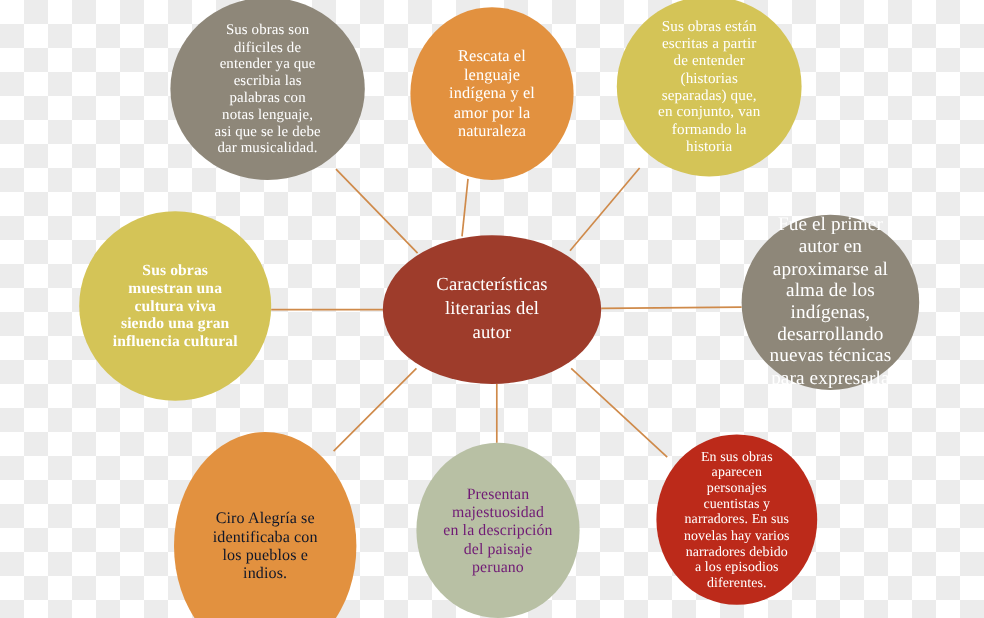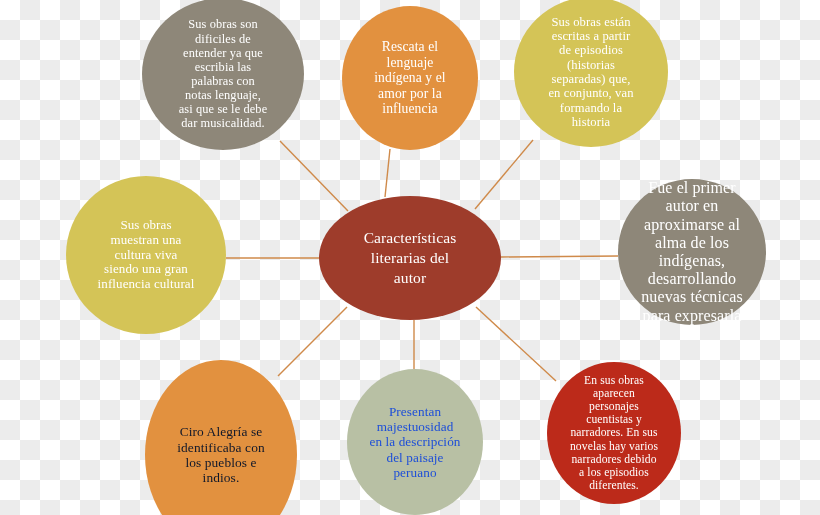--- a/index.html
+++ b/index.html
@@ -94,26 +94,26 @@
 palabras con
 notas lenguaje,
 asi que se le debe
 dar musicalidad.</span>
       </div>
       <div class="node leaf" style="left: 342px; top: 6px; width: 136px; height: 144px; background: rgb(226, 145, 63); color: rgb(255, 255, 255); font-size: 13.6px;">
         <span class="txt">Rescata el
 lenguaje
 indígena y el
 amor por la
-influencia</span>
+naturaleza</span>
       </div>
       <div class="node leaf" style="left: 514px; top: -3px; width: 154px; height: 150px; background: rgb(212, 196, 87); color: rgb(255, 255, 255); font-size: 12.6px;">
         <span class="txt">Sus obras están
 escritas a partir
-de episodios
+de entender
 (historias
 separadas) que,
 en conjunto, van
 formando la
 historia</span>
       </div>
       <div class="node leaf" style="left: 618px; top: 179px; width: 148px; height: 146px; background: rgb(142, 135, 121); color: rgb(255, 255, 255); font-size: 16px;">
         <span class="txt">Fue el primer
 autor en
 aproximarse al
@@ -127,34 +127,34 @@
         <span class="txt">En sus obras
 aparecen
 personajes
 cuentistas y
 narradores. En sus
 novelas hay varios
 narradores debido
 a los episodios
 diferentes.</span>
       </div>
-      <div class="node leaf" style="left: 347px; top: 369px; width: 136px; height: 146px; background: rgb(184, 192, 164); color: #1d4ed8; font-size: 13.2px; justify-content: flex-end;">
+      <div class="node leaf" style="left: 347px; top: 369px; width: 136px; height: 146px; background: rgb(184, 192, 164); color: #701a75; font-size: 13.2px; justify-content: flex-end;">
         <span class="txt">Presentan
 majestuosidad
 en la descripción
 del paisaje
 peruano</span>
       </div>
       <div class="node leaf" style="left: 145px; top: 360px; width: 152px; height: 190px; background: rgb(226, 145, 63); color: #0f172a; font-size: 13.4px;">
         <span class="txt">Ciro Alegría se
 identificaba con
 los pueblos e
 indios.</span>
       </div>
-      <div class="node leaf" style="left: 66px; top: 176px; width: 160px; height: 158px; background: rgb(212, 196, 87); color: rgb(255, 255, 255); font-size: 13px;">
+      <div class="node leaf" style="left: 66px; top: 176px; width: 160px; height: 158px; background: rgb(212, 196, 87); color: rgb(255, 255, 255); font-size: 13px; font-weight: bold;">
         <span class="txt">Sus obras
 muestran una
 cultura viva
 siendo una gran
 influencia cultural</span>
       </div>
     </div>
 
 </div>
 

